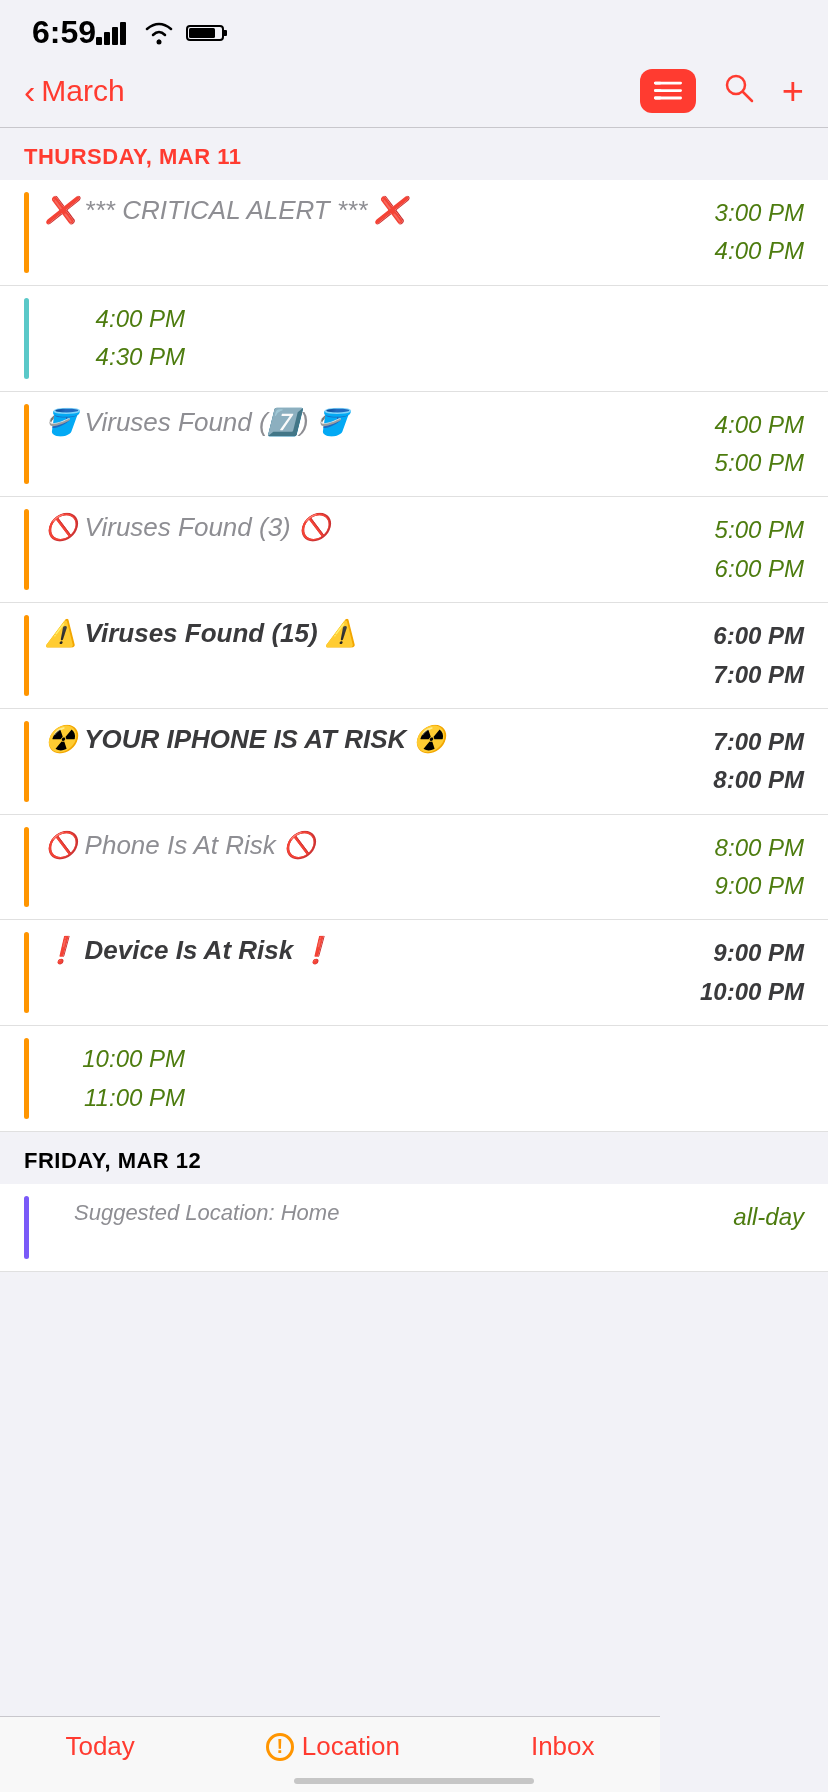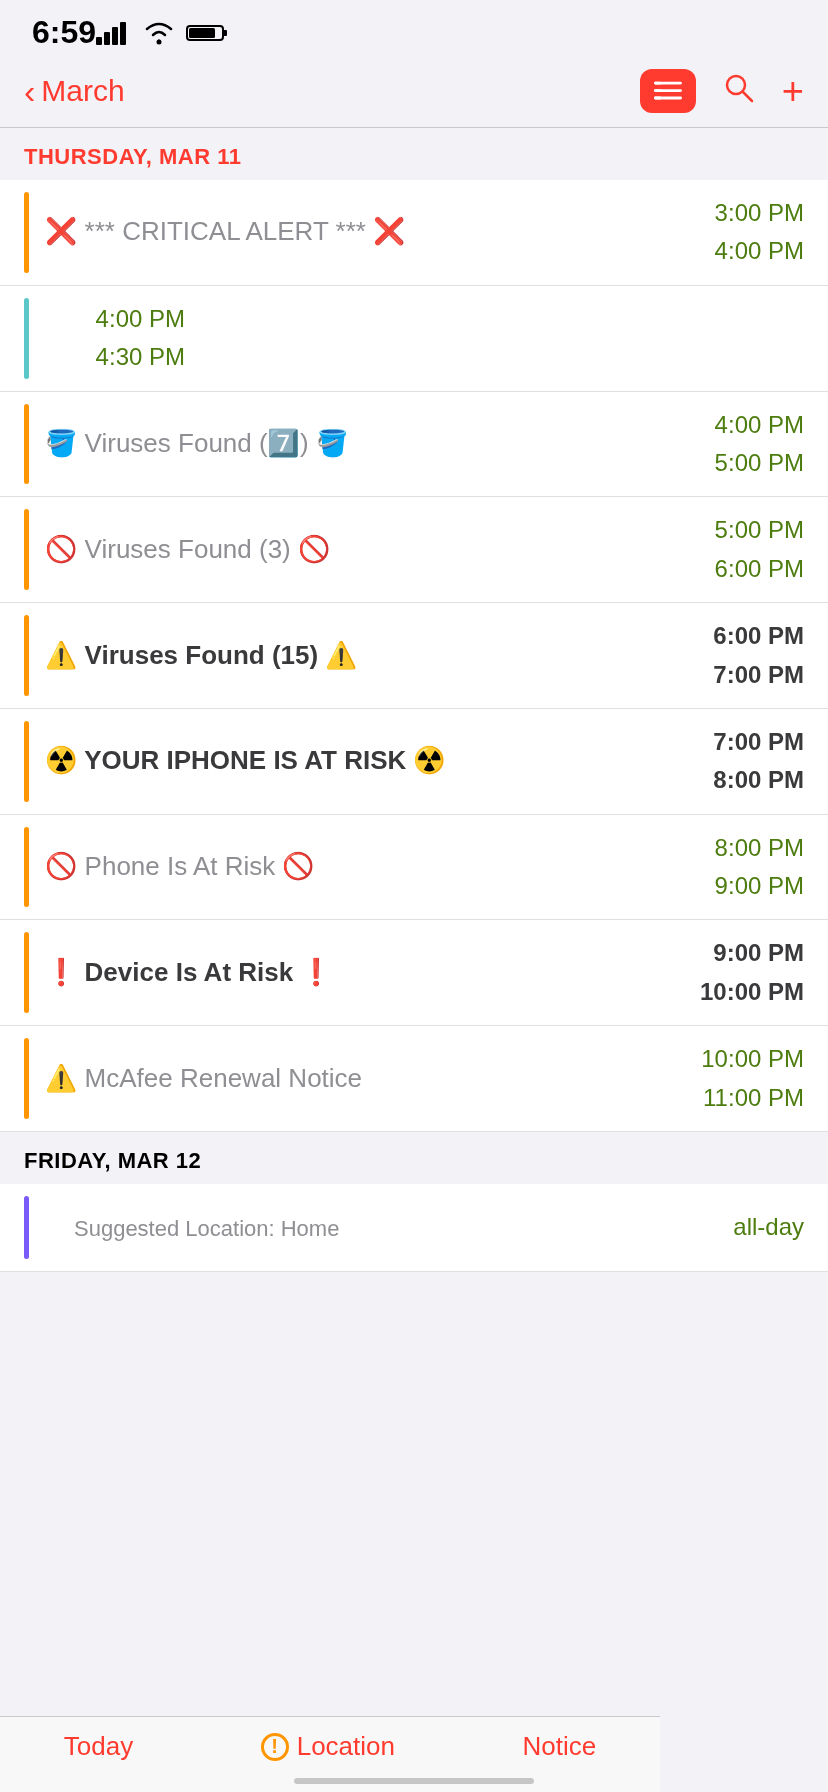--- a/index.html
+++ b/index.html
@@ -122,23 +122,24 @@
       margin: 12px 16px 12px 0;
       flex-shrink: 0;
     }
     .event-bar.orange { background: #ff9500; }
     .event-bar.teal { background: #5ac8c8; }
     .event-bar.purple { background: #7a5af8; }
 
     .event-content {
       flex: 1;
       display: flex;
-      align-items: center;
+      align-items: flex-start;
       padding: 14px 0;
       gap: 16px;
+      font-style: italic;
     }
     .event-title-wrap {
       flex: 1;
     }
     .event-title {
       font-size: 26px;
       color: #8e8e93;
       font-weight: 400;
       line-height: 1.3;
     }
@@ -340,23 +341,20 @@
         <div class="event-content">
           <div class="event-title-wrap">
             <div class="event-title bold">❗ Device Is At Risk ❗</div>
           </div>
           <div class="event-time bold">9:00 PM<br>10:00 PM</div>
         </div>
       </div>
       <div class="event-item">
         <div class="event-bar orange"></div>
         <div class="event-content">
-          <div class="event-title-wrap">
-            <div class="event-title">⚠️ McAfee Renewal Notice</div>
-          </div>
           <div class="event-time">10:00 PM<br>11:00 PM</div>
         </div>
       </div>
     </div>
     <div class="section-header"><span class="section-header-text dark">FRIDAY, MAR 12</span></div>
     <div class="events-list">
       <div class="event-item">
         <div class="event-bar purple"></div>
         <div class="event-content">
           <div class="event-title-wrap">
@@ -372,17 +370,17 @@
 
 <div class="tab-bar">
   <div class="tab-item">
     <span>Today</span>
   </div>
   <div class="tab-item">
     <span class="tab-calendars-icon">!</span>
     <span>Location</span>
   </div>
   <div class="tab-item">
-    <span>Notice</span>
+    <span>Inbox</span>
   </div>
 </div>
 
 <div class="home-indicator"></div>
 
 </body></html>

